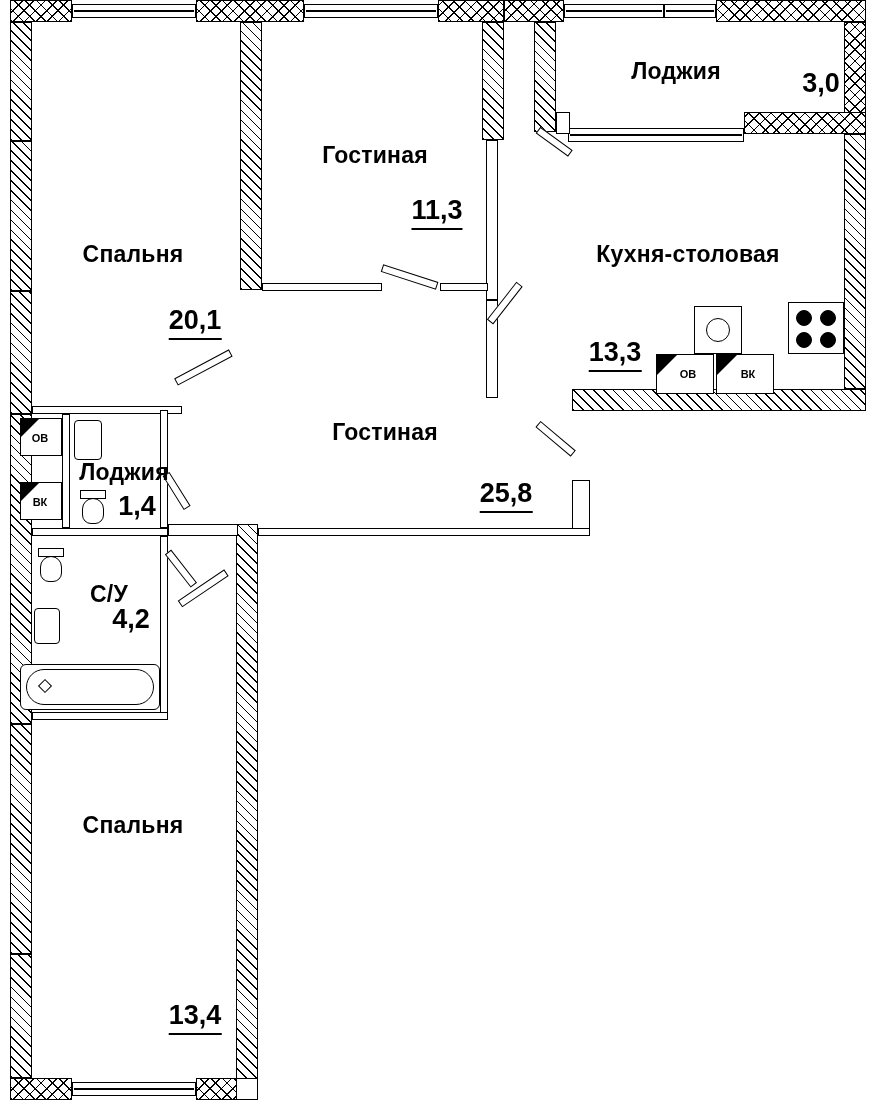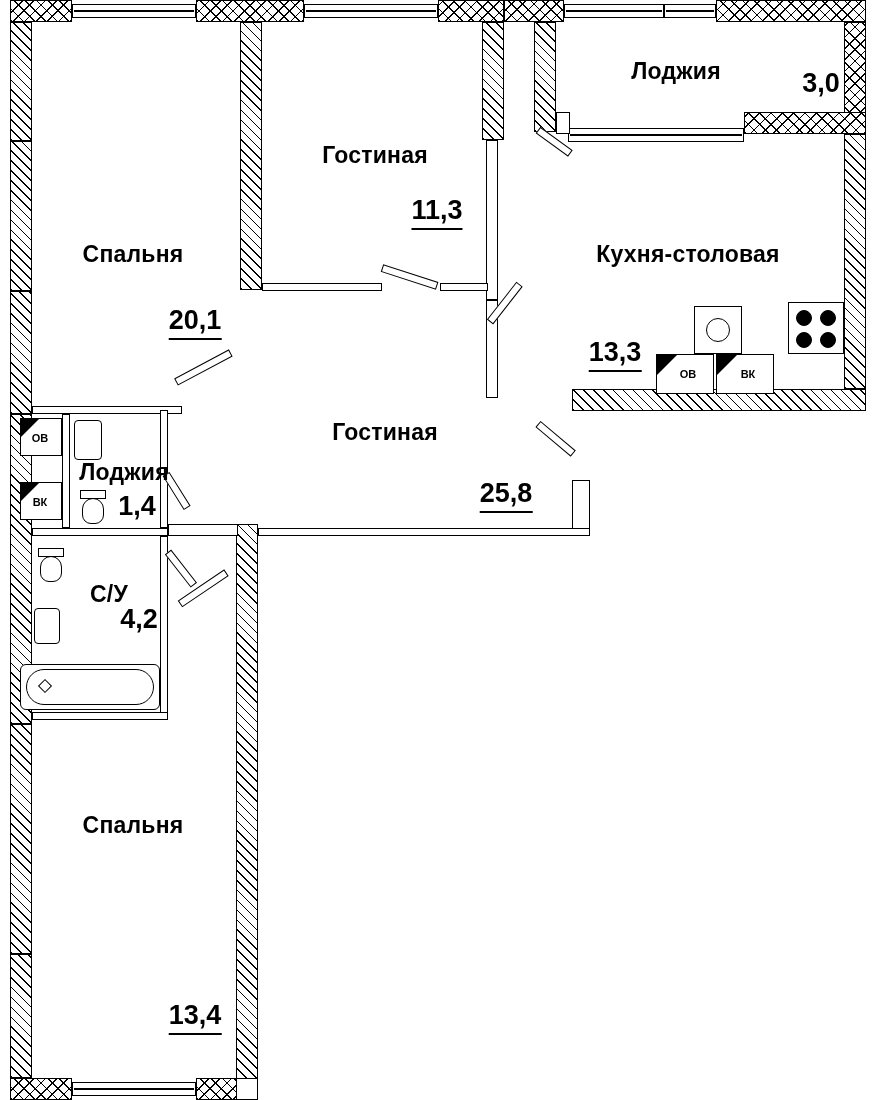--- a/index.html
+++ b/index.html
@@ -180,20 +180,20 @@
 
   <div class="rname" style="left:385px;top:419px;">Гостиная</div>
   <div class="rarea" style="left:506px;top:478px;">
       <span class="ul">25,8</span>
     </div>
 
   <div class="rname" style="left:124px;top:459px;">Лоджия</div>
   <div class="rarea" style="left:137px;top:491px;">1,4</div>
 
   <div class="rname" style="left:109px;top:581px;">С/У</div>
-  <div class="rarea" style="left:131px;top:604px;margin-left:8px;">4,2</div>
+  <div class="rarea" style="left:131px;top:604px;">4,2</div>
 
   <div class="rname" style="left:133px;top:812px;">Спальня</div>
   <div class="rarea" style="left:195px;top:1000px;">
       <span class="ul">13,4</span>
     </div>
 
 </div>
 
 </body></html>

